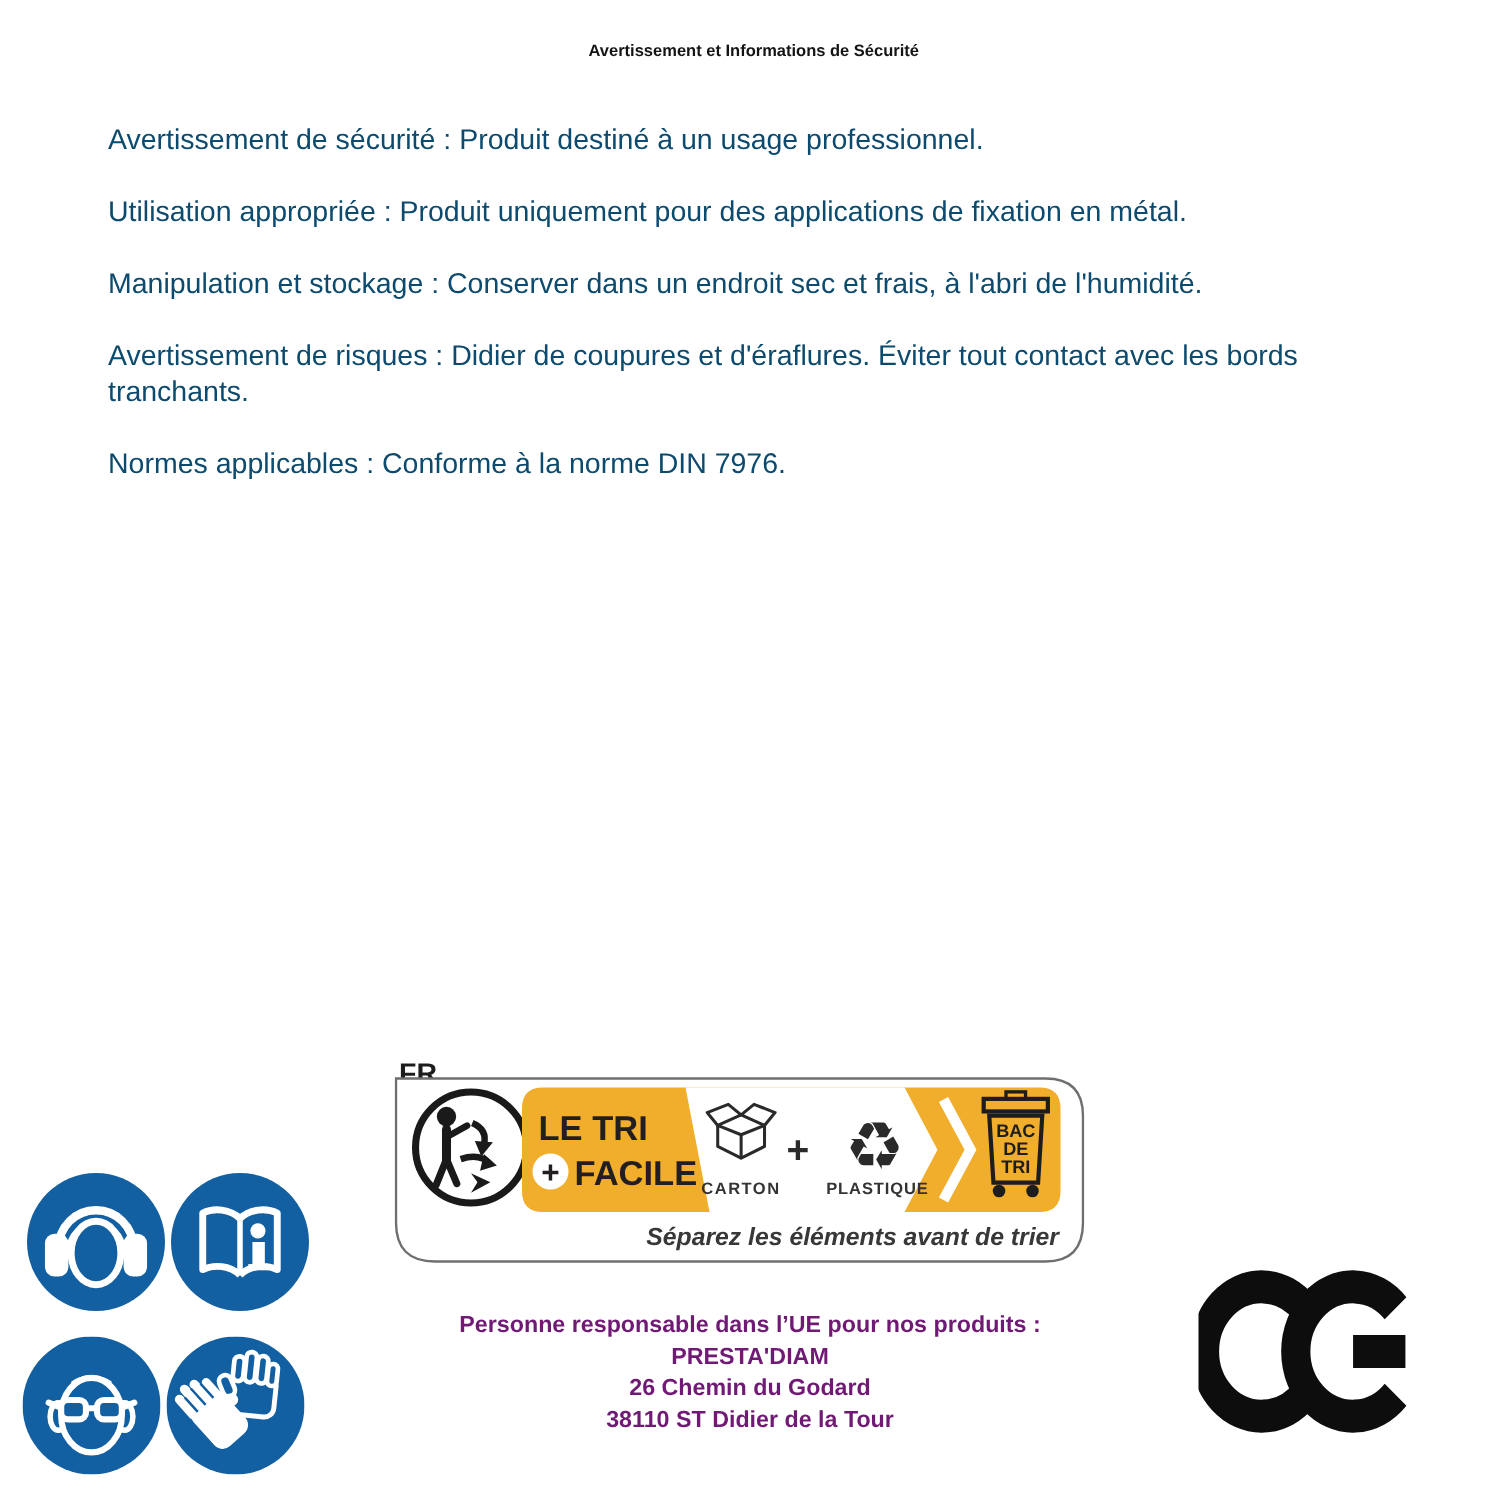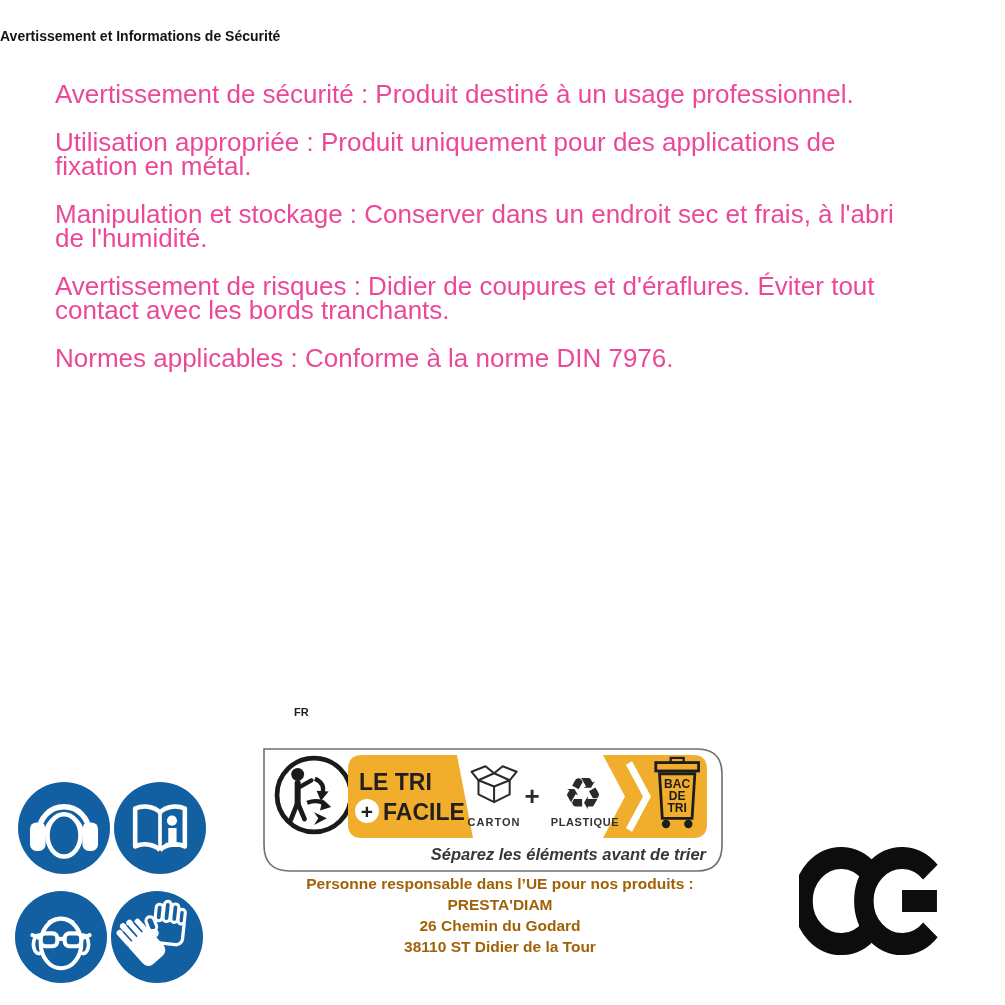--- a/index.html
+++ b/index.html
@@ -3,40 +3,40 @@
 <meta charset="utf-8">
 <style>
   html,body{margin:0;padding:0;background:#fff;}
   .page{
     position:relative;width:1005px;height:1005px;background:#ffffff;
     font-family:"Liberation Sans","DejaVu Sans",sans-serif;color:#111;
     overflow:hidden;
   }
   .doc-title{
     position:absolute;top:28px;left:0;width:100%;
-    font-size:14px;font-weight:bold;color:#141414;
+    text-align:center;font-size:11px;font-weight:bold;color:#141414;
   }
   .body-text{
-    position:absolute;left:55px;top:82px;width:866px;
-    font-size:26px;line-height:24px;color:#ec4899;
+    position:absolute;left:72px;top:82px;width:866px;
+    font-size:19px;line-height:24px;color:#0c4a6e;
   }
   .body-text p{margin:0 0 24px 0;}
   .fr-label{
     position:absolute;left:266px;top:706px;
-    font-size:11px;font-weight:bold;color:#1d1d1d;margin-left:28px;
+    font-size:19px;font-weight:bold;color:#1d1d1d;
   }
-  .infotri{position:absolute;left:263px;top:748px;width:496px;height:124px;}
+  .infotri{position:absolute;left:263px;top:718px;width:496px;height:124px;}
   .safety-icon{position:absolute;width:92px;height:92px;}
   .icon-ear{left:18px;top:782px;}
   .icon-manual{left:114px;top:782px;}
   .icon-goggles{left:15px;top:891px;}
   .icon-gloves{left:111px;top:891px;}
   .address{
     position:absolute;left:240px;top:873px;width:520px;
-    text-align:center;font-size:15.5px;font-weight:bold;line-height:21px;color:#a16207;
+    text-align:center;font-size:15.5px;font-weight:bold;line-height:21px;color:#701a75;
   }
   .ce-mark{position:absolute;left:799px;top:846px;}
 </style>
 </head>
 <body>
 
 <div class="page">
 
   <div class="doc-title">Avertissement et Informations de Sécurité</div>
 

